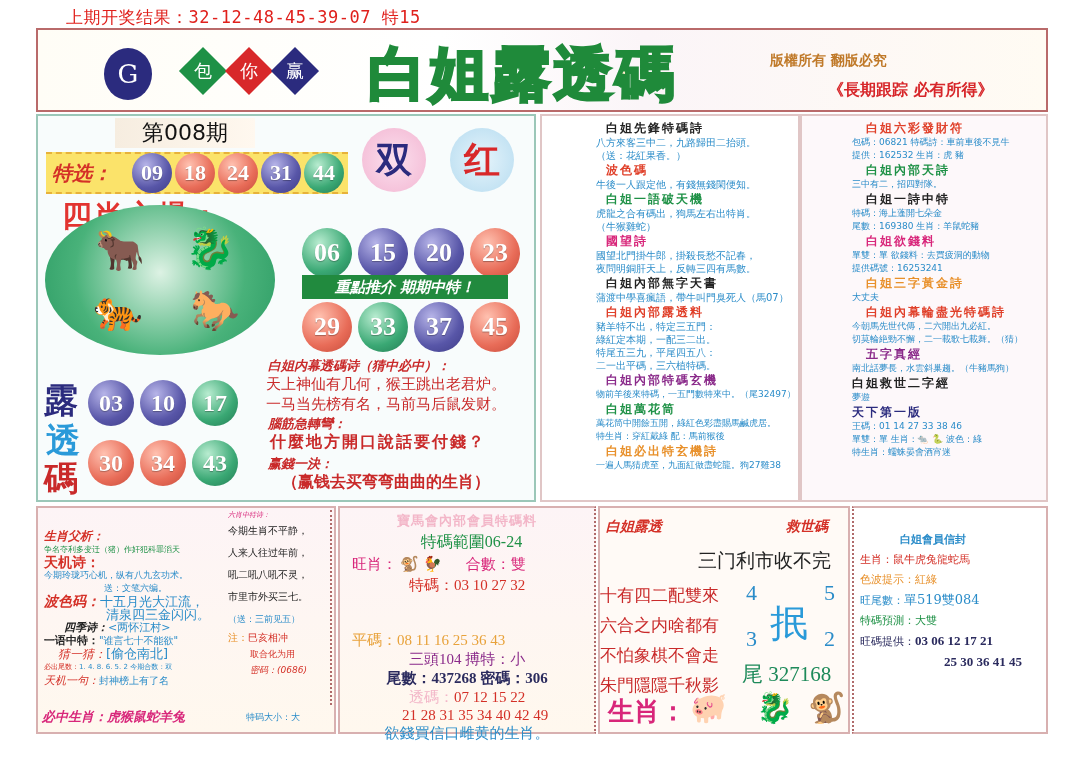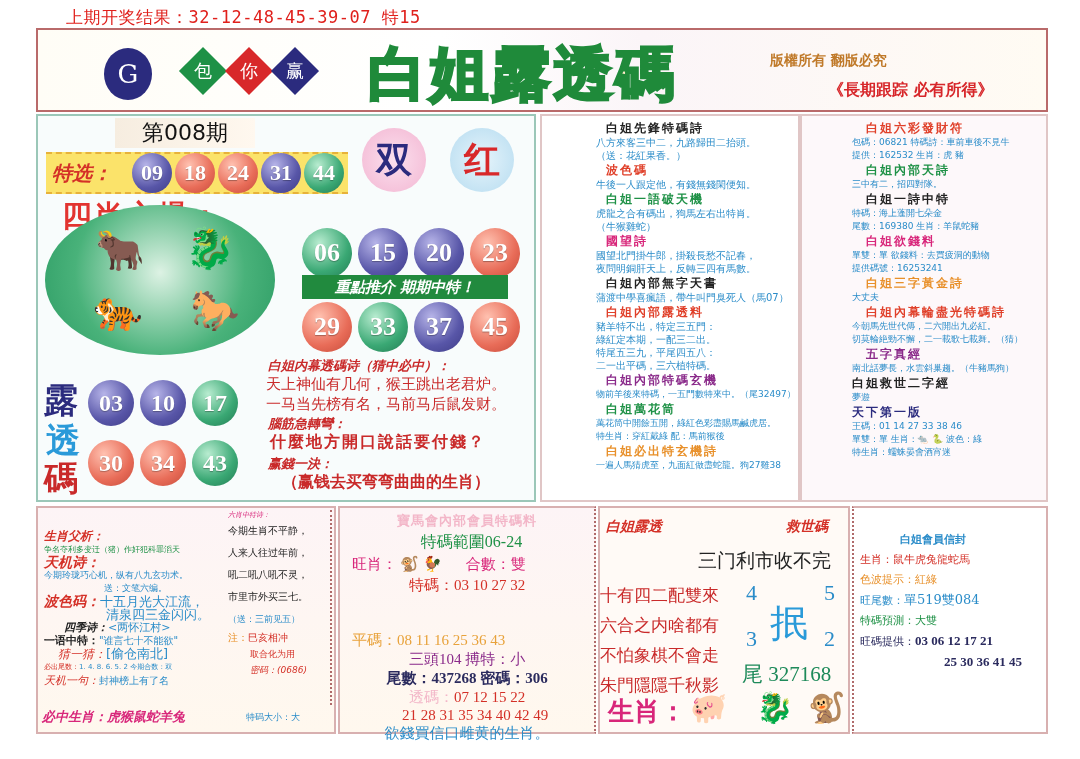--- a/index.html
+++ b/index.html
@@ -157,21 +157,21 @@
   <div class="hdr" style="color:#2b2b7e;">天下第一版</div>
   <div class="bluet" style="font-size:9px;">王碼：01 14 27 33 38 46</div>
   <div class="bluet" style="font-size:9px;">單雙：單 生肖：🐀 🐍 波色：綠</div>
   <div class="bluet" style="font-size:9px;">特生肖：蠕蛛晏會酒宵迷</div>
 </div>
 
 <div class="abs bottom-panel" style="left:36px;top:506px;width:300px;height:228px;"></div>
 <div class="abs" style="left:44px;top:530px;width:190px;font-size:10px;line-height:13px;">
   <div style="color:#d43027;font-size:12px;font-weight:bold;font-style:italic;">生肖父析：</div>
   <div style="color:#1e9146;font-size:8px;">争名夺利多变迁（猪）作奸犯科罪滔天</div>
-  <div style="color:#d43027;font-size:14px;font-weight:bold;font-style:italic;">天机诗：</div>
+  <div style="color:#d43027;font-size:14px;font-weight:bold;">天机诗：</div>
   <div style="color:#2a8cc9;font-size:9px;">今期玲珑巧心机，纵有八九玄功术。</div>
   <div style="color:#2a8cc9;font-size:9px;margin-left:60px;">送：文笔六编。</div>
   <div style="display:flex;">
       <span style="color:#d43027;font-size:14px;font-weight:bold;font-style:italic;">波色码：</span>
       <span style="color:#2a8cc9;font-size:13px;">十五月光大江流，</span>
     </div>
   <div style="color:#2a8cc9;font-size:13px;margin-left:62px;">清泉四三金闪闪。</div>
   <div style="margin-left:20px;"><span style="color:#222;font-size:11px;font-weight:bold;font-style:italic;">四季诗：</span><span style="color:#2a8cc9;font-size:11px;">&lt;两怀江村&gt;</span></div>
   <div><span style="color:#222;font-size:11px;font-weight:bold;">一语中特：</span><span style="color:#2a8cc9;font-size:10px;">"谁言七十不能欲"</span></div>
   <div style="margin-left:14px;"><span style="color:#d43027;font-size:12px;font-style:italic;">猜一猜：</span><span style="color:#2a8cc9;font-size:13px;">[偷仓南北]</span></div>

